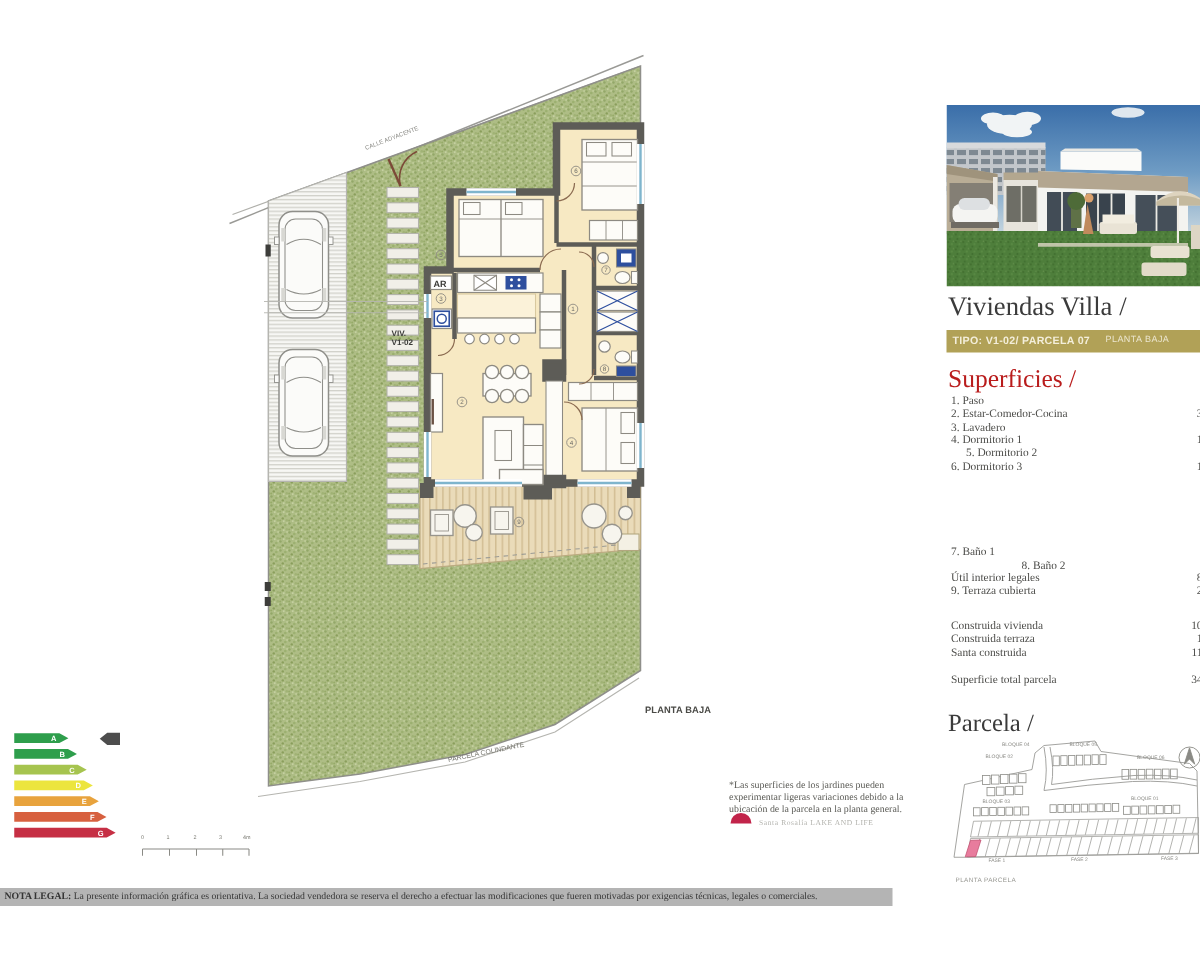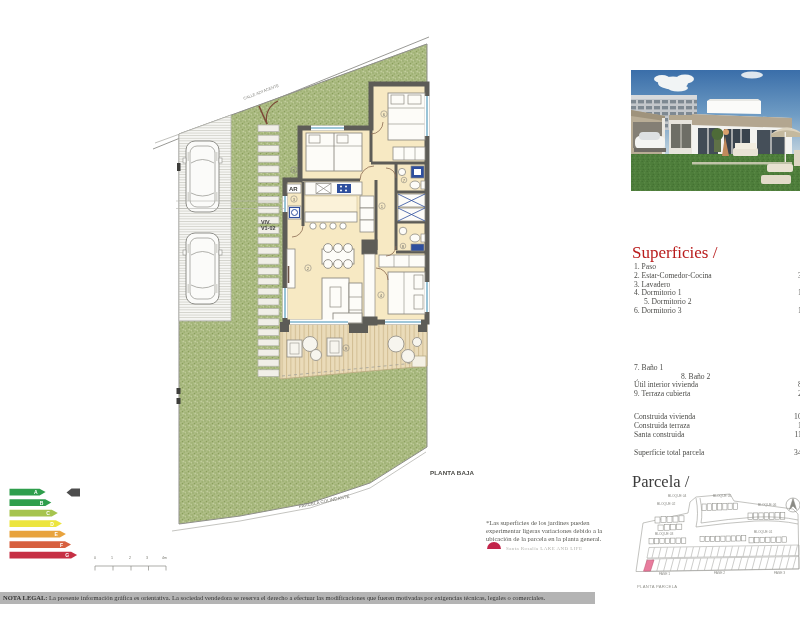--- a/index.html
+++ b/index.html
@@ -500,34 +500,39 @@
 <g>
   <path d="M140 64 Q154.5 52 169 62 L169 67 L140 67 Z" fill="#ded4bf"></path>
   <path d="M140 64.5 Q154.5 57 169 63 L169 67 L140 67 Z" fill="#c4b99e"></path>
   <rect x="153.6" y="62" width="1.4" height="30" fill="#efece4"></rect>
   <rect x="136" y="94" width="26" height="8" rx="2" fill="#e8e2d2"></rect>
   <rect x="130" y="105" width="30" height="9" rx="2" fill="#e2dbc9"></rect>
   <rect x="163" y="80" width="6" height="16" fill="#ddd6c4"></rect>
 </g>
 </svg>
 
-
+<div class="abs" style="left:632px;top:194px;font-size:17.8px;color:#3b3b3b;">Viviendas Villa /</div>
+
+<div class="abs" style="left:631px;top:220px;width:169px;height:15px;background:#b1a157;">
+  <span class="abs" style="left:4px;top:3.2px;font-family:'Liberation Sans',sans-serif;font-size:7.1px;font-weight:bold;color:#f3eeda;letter-spacing:0.2px;">TIPO: V1-02/ PARCELA 07</span>
+  <span class="abs" style="left:106px;top:4px;font-family:'Liberation Sans',sans-serif;font-size:6px;color:#ece6cf;letter-spacing:0.3px;">PLANTA BAJA</span>
+</div>
 
 <div class="abs" style="left:632px;top:243px;font-size:17px;color:#b91c1c;">Superficies /</div>
 
 <div id="table" class="abs" style="left:634px;top:262px;width:166px;">
       <div style="position:relative;height:8.8px;font-size:7.6px;color:#4c4c49;"><span>1. Paso</span><span style="position:absolute;left:140px;width:41px;text-align:right;">9.85</span></div>
       <div style="position:relative;height:8.8px;font-size:7.6px;color:#4c4c49;"><span>2. Estar-Comedor-Cocina</span><span style="position:absolute;left:140px;width:41px;text-align:right;">38.70</span></div>
       <div style="position:relative;height:8.8px;font-size:7.6px;color:#4c4c49;"><span>3. Lavadero</span><span style="position:absolute;left:140px;width:41px;text-align:right;">4.60</span></div>
       <div style="position:relative;height:8.8px;font-size:7.6px;color:#4c4c49;"><span>4. Dormitorio 1</span><span style="position:absolute;left:140px;width:41px;text-align:right;">12.30</span></div>
       <div style="position:relative;height:8.8px;font-size:7.6px;color:#4c4c49;margin-left:10px;"><span>5. Dormitorio 2</span><span style="position:absolute;left:140px;width:41px;text-align:right;">11.45</span></div>
       <div style="position:relative;height:8.8px;font-size:7.6px;color:#4c4c49;"><span>6. Dormitorio 3</span><span style="position:absolute;left:140px;width:41px;text-align:right;">10.20</span></div>
       <div style="position:relative;height:8.8px;font-size:7.6px;color:#4c4c49;margin-top:48px;"><span>7. Baño 1</span><span style="position:absolute;left:140px;width:41px;text-align:right;">4.50</span></div>
       <div style="position:relative;height:8.8px;font-size:7.6px;color:#4c4c49;margin-left:47px;"><span>8. Baño 2</span><span style="position:absolute;left:140px;width:41px;text-align:right;">3.85</span></div>
-      <div style="position:relative;height:8.8px;font-size:7.6px;color:#4c4c49;"><span>Útil interior vivienda</span><span style="position:absolute;left:140px;width:41px;text-align:right;">85.60</span></div>
+      <div style="position:relative;height:8.8px;font-size:7.6px;color:#4c4c49;"><span>Útil interior legales</span><span style="position:absolute;left:140px;width:41px;text-align:right;">85.60</span></div>
       <div style="position:relative;height:8.8px;font-size:7.6px;color:#4c4c49;"><span>9. Terraza cubierta</span><span style="position:absolute;left:140px;width:41px;text-align:right;">21.35</span></div>
       <div style="height:14px"></div>
       <div style="position:relative;height:8.8px;font-size:7.6px;color:#4c4c49;"><span>Construida vivienda</span><span style="position:absolute;left:140px;width:41px;text-align:right;">105.30</span></div>
       <div style="position:relative;height:8.8px;font-size:7.6px;color:#4c4c49;"><span>Construida terraza</span><span style="position:absolute;left:140px;width:41px;text-align:right;">12.60</span></div>
       <div style="position:relative;height:8.8px;font-size:7.6px;color:#4c4c49;"><span>Santa construida</span><span style="position:absolute;left:140px;width:41px;text-align:right;">117.95</span></div>
       <div style="height:9.4px"></div>
       <div style="position:relative;height:8.8px;font-size:7.6px;color:#4c4c49;"><span>Superficie total parcela</span><span style="position:absolute;left:140px;width:41px;text-align:right;">345.70</span></div>
     </div>
 
 <div class="abs" style="left:632px;top:472px;font-size:16.5px;color:#3b3b3b;">Parcela /</div>

